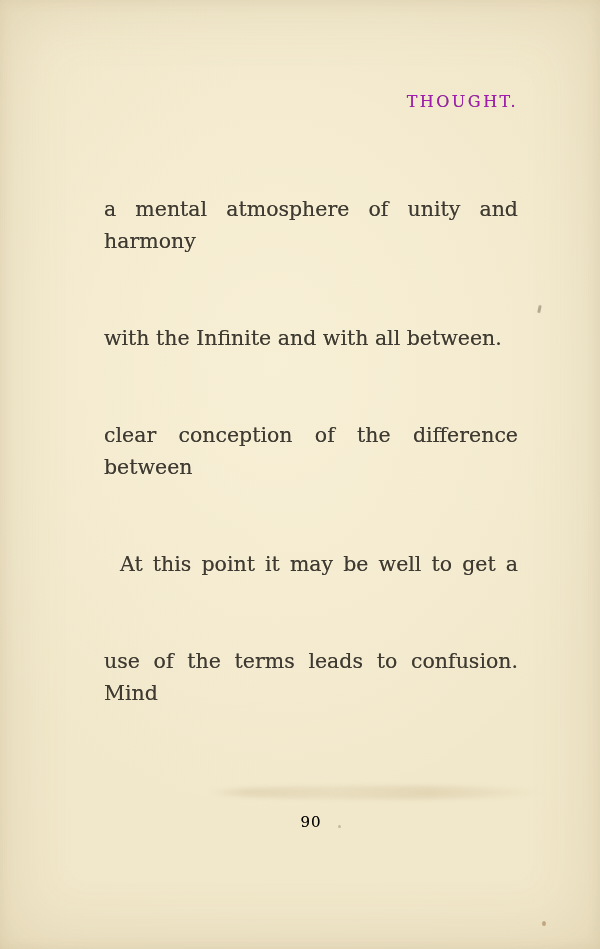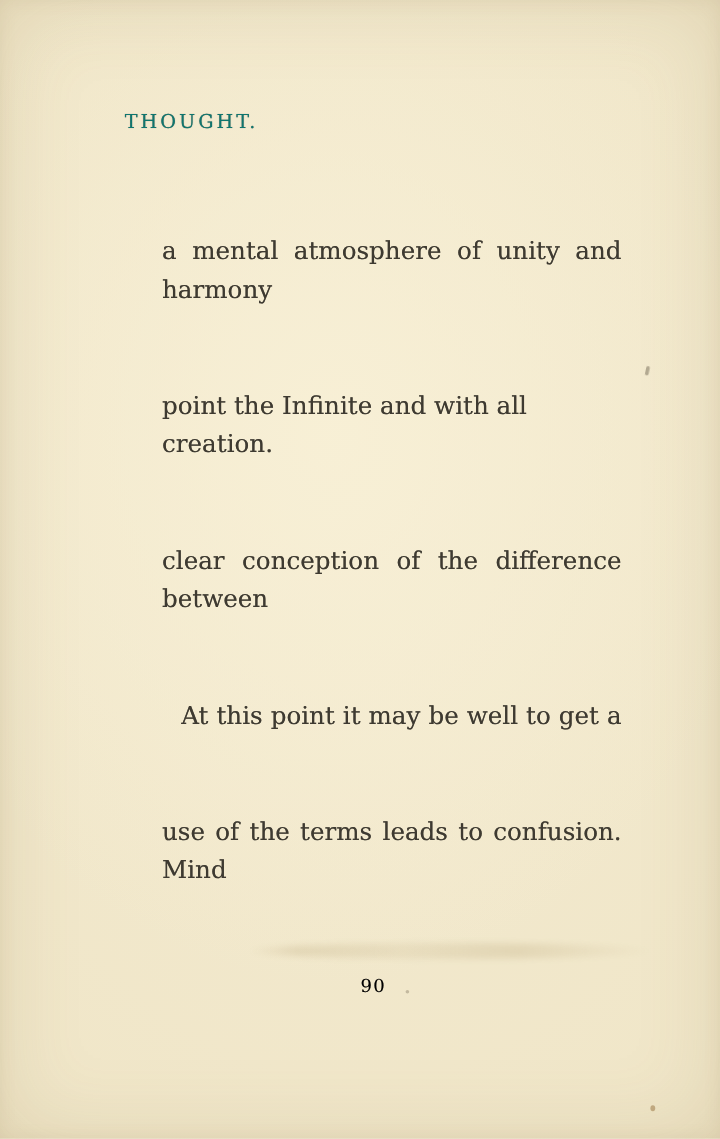--- a/index.html
+++ b/index.html
@@ -26,40 +26,39 @@
     pointer-events: none;
     box-shadow:
       inset 0 0 70px rgba(135,110,65,.16),
       inset 0 0 14px rgba(135,110,65,.10);
   }
   .running-head {
     position: absolute;
     top: 92px;
     left: 104px;
     width: 414px;
-    text-align: left;
+    text-align: right;
     font-size: 16px;
     letter-spacing: 2.5px;
-    color: #0f766e;
+    color: #a21caf;
     text-shadow: 0 0 .6px rgba(70,65,58,.7);
   }
   .text-block {
     position: absolute;
     top: 128px;
     left: 104px;
     width: 414px;
     font-size: 20.5px;
     line-height: 32.3px;
     color: #3e3a31;
     white-space: pre-wrap;
     text-shadow: 0 0 .5px rgba(62,58,49,.65);
   }
   .line {
     text-align: left;
-    margin-left: 31px;
   }
   .line.j {
     text-align: justify;
     text-align-last: justify;
   }
   .line.ind {
     text-indent: 16px;
   }
   .page-number {
     position: absolute;
@@ -124,21 +123,21 @@
 </style>
 </head>
 <body>
 
 <div class="page">
 
   <div class="running-head">THOUGHT.</div>
 
   <div class="text-block">
     <div class="line j">a mental atmosphere of unity and harmony</div>
-    <div class="line">point the Infinite and with all creation.</div>
+    <div class="line">with the Infinite and with all between.</div>
     <div class="line j">clear conception of the difference between</div>
     <div class="line j ind">At this point it may be well to get a</div>
     <div class="line j">use of the terms leads to confusion.  Mind</div>
     
     
     
     
     
     
     

